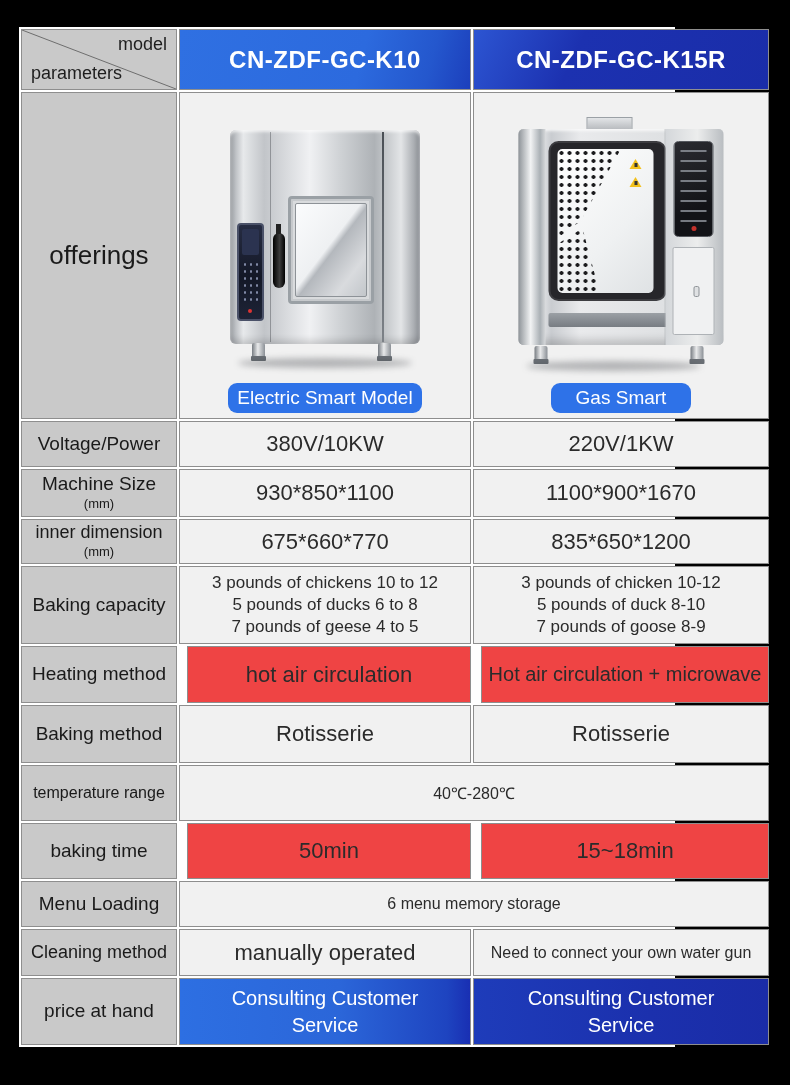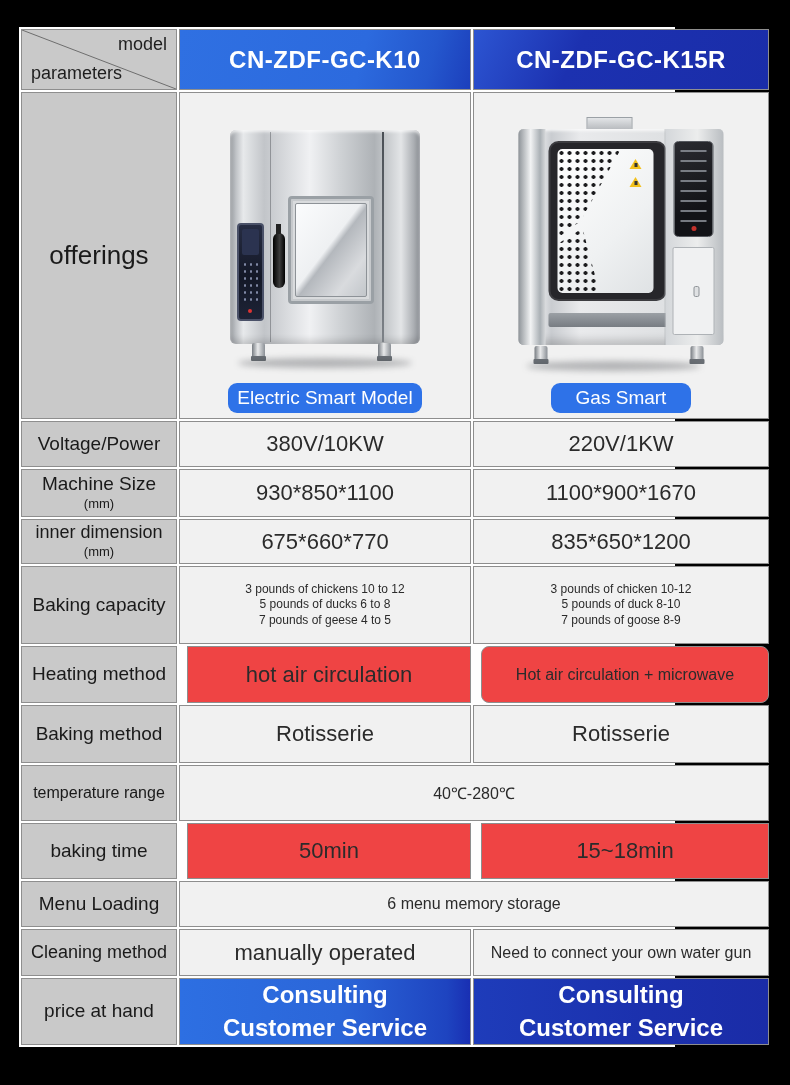--- a/index.html
+++ b/index.html
@@ -21,22 +21,22 @@
     display:flex;flex-direction:column;align-items:center;justify-content:center;
     text-align:center;position:relative;overflow:hidden;
   }
   .label-cell{background:#c9c9c9;font-size:19px;color:#1a1a1a;line-height:1.1;}
   .label-cell .unit{font-size:13px;margin-top:2px;}
   .light{background:#f1f1f1;}
   .mid{background:#ef4444;margin-left:8px;}
   .span2{grid-column:2 / span 2;}
   .val-lg{font-size:22px;color:#2b2b2b;}
   .val-xl{font-size:16px;color:#2b2b2b;}
-  .val-sm{font-size:12px;color:#2b2b2b;line-height:1.3;}
-  .val-med{font-size:16px;color:#2b2b2b;border-radius:8px;}
+  .val-sm{font-size:17px;color:#2b2b2b;line-height:1.3;}
+  .val-med{font-size:20px;color:#2b2b2b;}
   .val-xs{font-size:16px;color:#2b2b2b;}
   .small-label{font-size:16px;}
 
   
   .corner{background:#c9c9c9;}
   .corner svg{position:absolute;inset:0;width:100%;height:100%;}
   .corner .model{position:absolute;top:4px;right:9px;font-size:18px;}
   .corner .parameters{position:absolute;bottom:5px;left:9px;font-size:18px;}
 
   
@@ -48,21 +48,21 @@
   .product-cell{background:#f1f1f1;justify-content:flex-start;}
   .badge{
     position:absolute;left:50%;transform:translateX(-50%);bottom:5px;
     background:#2e72e8;color:#fff;border-radius:9px;
     font-size:19px;line-height:30px;height:30px;white-space:nowrap;
   }
   .badge-k10{width:194px;}
   .badge-k15r{width:140px;}
 
   
-  .cta{color:#fff;font-size:24px;line-height:1.35;cursor:pointer;font-weight:bold;}
+  .cta{color:#fff;font-size:20px;line-height:1.35;cursor:pointer;}
   .cta-k10{background:linear-gradient(90deg,#2d6fe2 0%,#2b66d9 55%,#1e44c0 92%,#192fb3 100%);}
   .cta-k15r{background:linear-gradient(90deg,#1e3cba 0%,#1b30ad 60%,#1a2ca7 100%);}
   .cta span{display:block;max-width:230px;}
 
   
   .oven1{position:absolute;left:50%;transform:translateX(-50%);top:37px;width:190px;height:234px;}
   .ov1-body{
     position:absolute;left:0;top:0;width:190px;height:214px;border-radius:6px;
     background:linear-gradient(90deg,#9fa3a8 0%,#e7e9eb 7%,#c2c5c9 18%,#f0f1f3 42%,#cfd2d5 58%,#aeb2b6 76%,#e3e5e7 90%,#90949a 100%);
     box-shadow:inset 0 2px 3px rgba(255,255,255,.7), inset 0 -4px 6px rgba(0,0,0,.15);

